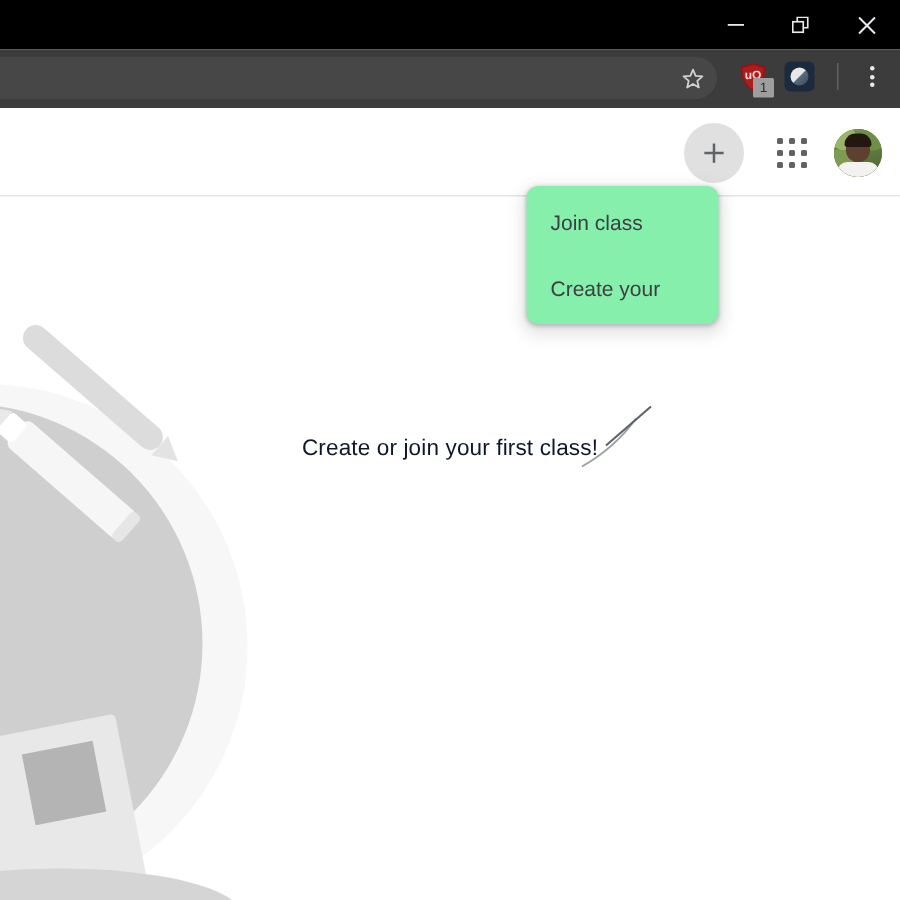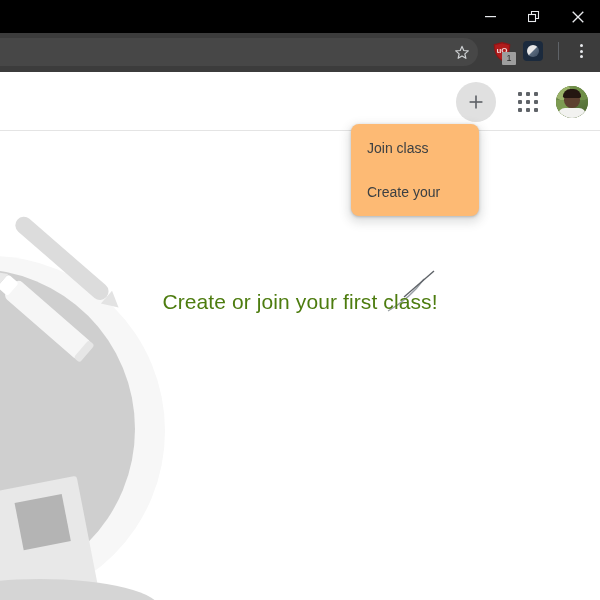--- a/index.html
+++ b/index.html
@@ -142,30 +142,30 @@
     border-radius:7px 7px 0 0;
     background:#f2f2f0;
   }
 
   
   .illus { position:absolute; left:0; top:59px; width:600px; height:469px; }
   .illus svg { position:absolute; left:0; top:0; }
   .empty-text {
     position:absolute; left:0; top:159px; width:600px;
     text-align:center;
-    font-size:21px; color:#4d7c0f;
+    font-size:15px; color:#0f172a;
     font-family:"Liberation Sans", sans-serif;
     letter-spacing:0.1px;
   }
 
   
   .menu {
     position:absolute; left:351px; top:52px;
     width:128px;
-    background:#fdba74;
+    background:#86efac;
     border-radius:8px;
     box-shadow:0 1px 3px rgba(60,64,67,0.3), 0 4px 10px 3px rgba(60,64,67,0.15);
     padding:8px 0;
     z-index:20;
   }
   .menu-item {
     height:32px; line-height:32px;
     padding:0 16px;
     font-size:14px; color:#3c4043;
     font-family:"Liberation Sans", sans-serif;

